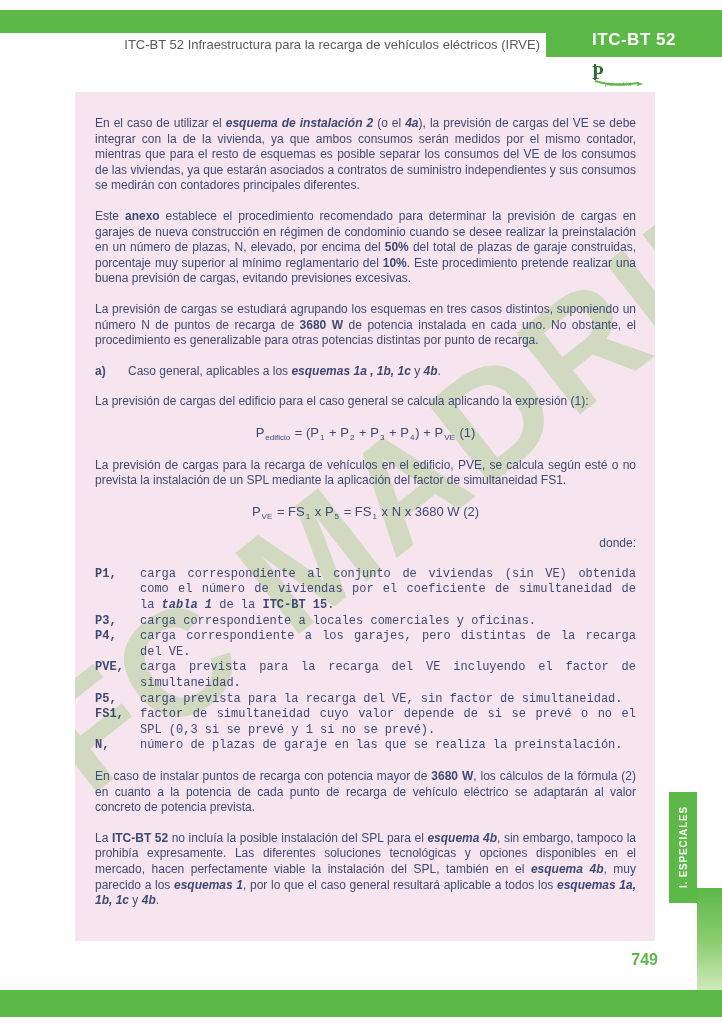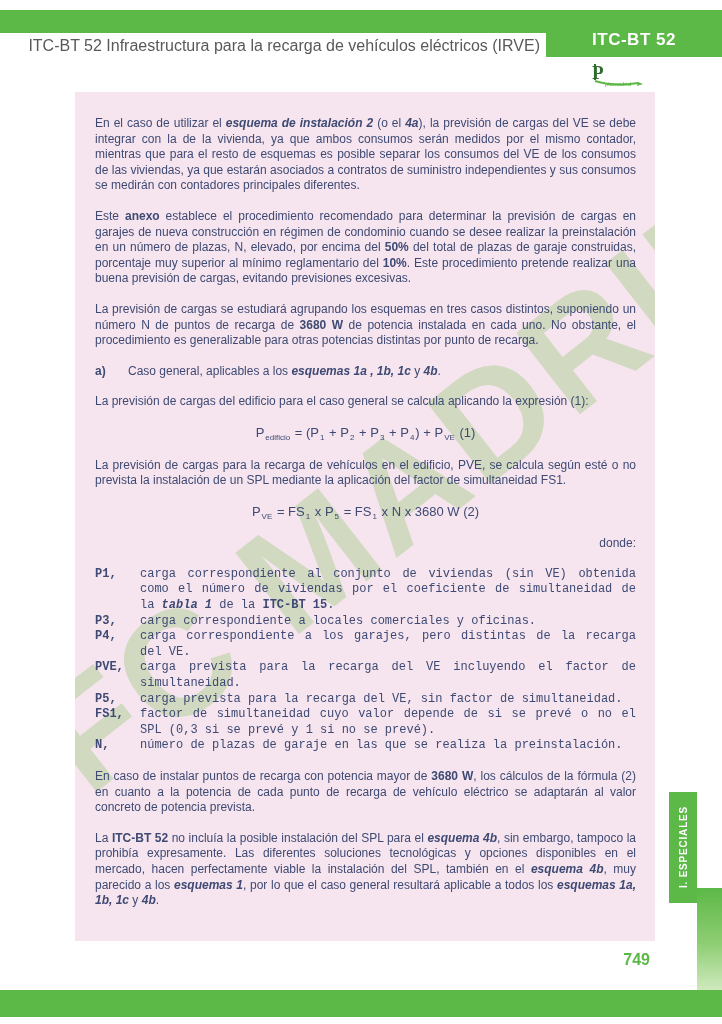--- a/index.html
+++ b/index.html
@@ -11,21 +11,21 @@
   }
   *{margin:0;padding:0;box-sizing:border-box;}
   html,body{background:#fff;}
   body{
     width:722px;height:1024px;position:relative;overflow:hidden;
     font-family:"Liberation Sans", sans-serif;
   }
   .top-bar{position:absolute;left:0;top:10px;width:722px;height:23px;background:var(--green);}
   .header-title{
     position:absolute;left:0;top:37px;width:540px;text-align:right;
-    font-size:16px;color:var(--header-gray);white-space:nowrap;
+    font-size:13px;color:var(--header-gray);white-space:nowrap;
   }
   .badge{
     position:absolute;left:546px;top:10px;width:176px;height:47px;background:var(--green);
     color:#fff;font-weight:bold;font-size:17px;display:flex;align-items:center;
     justify-content:center;padding-top:12px;letter-spacing:0.5px;
   }
   .logo{position:absolute;left:586px;top:60px;width:70px;height:30px;}
   .content{
     position:absolute;left:75px;top:92px;width:580px;height:849px;
     background:var(--pink);padding:24px 19px 0 20px;overflow:hidden;
@@ -56,21 +56,21 @@
   }
   .side-tab span{
     writing-mode:vertical-rl;transform:rotate(180deg);
     color:#fff;font-size:10px;font-weight:bold;letter-spacing:0.8px;white-space:nowrap;
   }
   .side-strip{
     position:absolute;left:697px;top:888px;width:25px;height:102px;
     background:linear-gradient(180deg,#5cb847 0%,#8fce74 55%,#cfe9bd 100%);
   }
   .page-num{
-    position:absolute;right:72px;top:951px;font-size:16px;font-weight:bold;
+    position:absolute;right:64px;top:951px;font-size:16px;font-weight:bold;
     color:var(--green);
   }
   .bottom-bar{position:absolute;left:0;top:990px;width:722px;height:27px;background:var(--green);}
 </style>
 </head>
 <body>
 
 <div class="top-bar"></div>
 
 <div class="header-title">ITC-BT 52 Infraestructura para la recarga de vehículos eléctricos (IRVE)</div>

